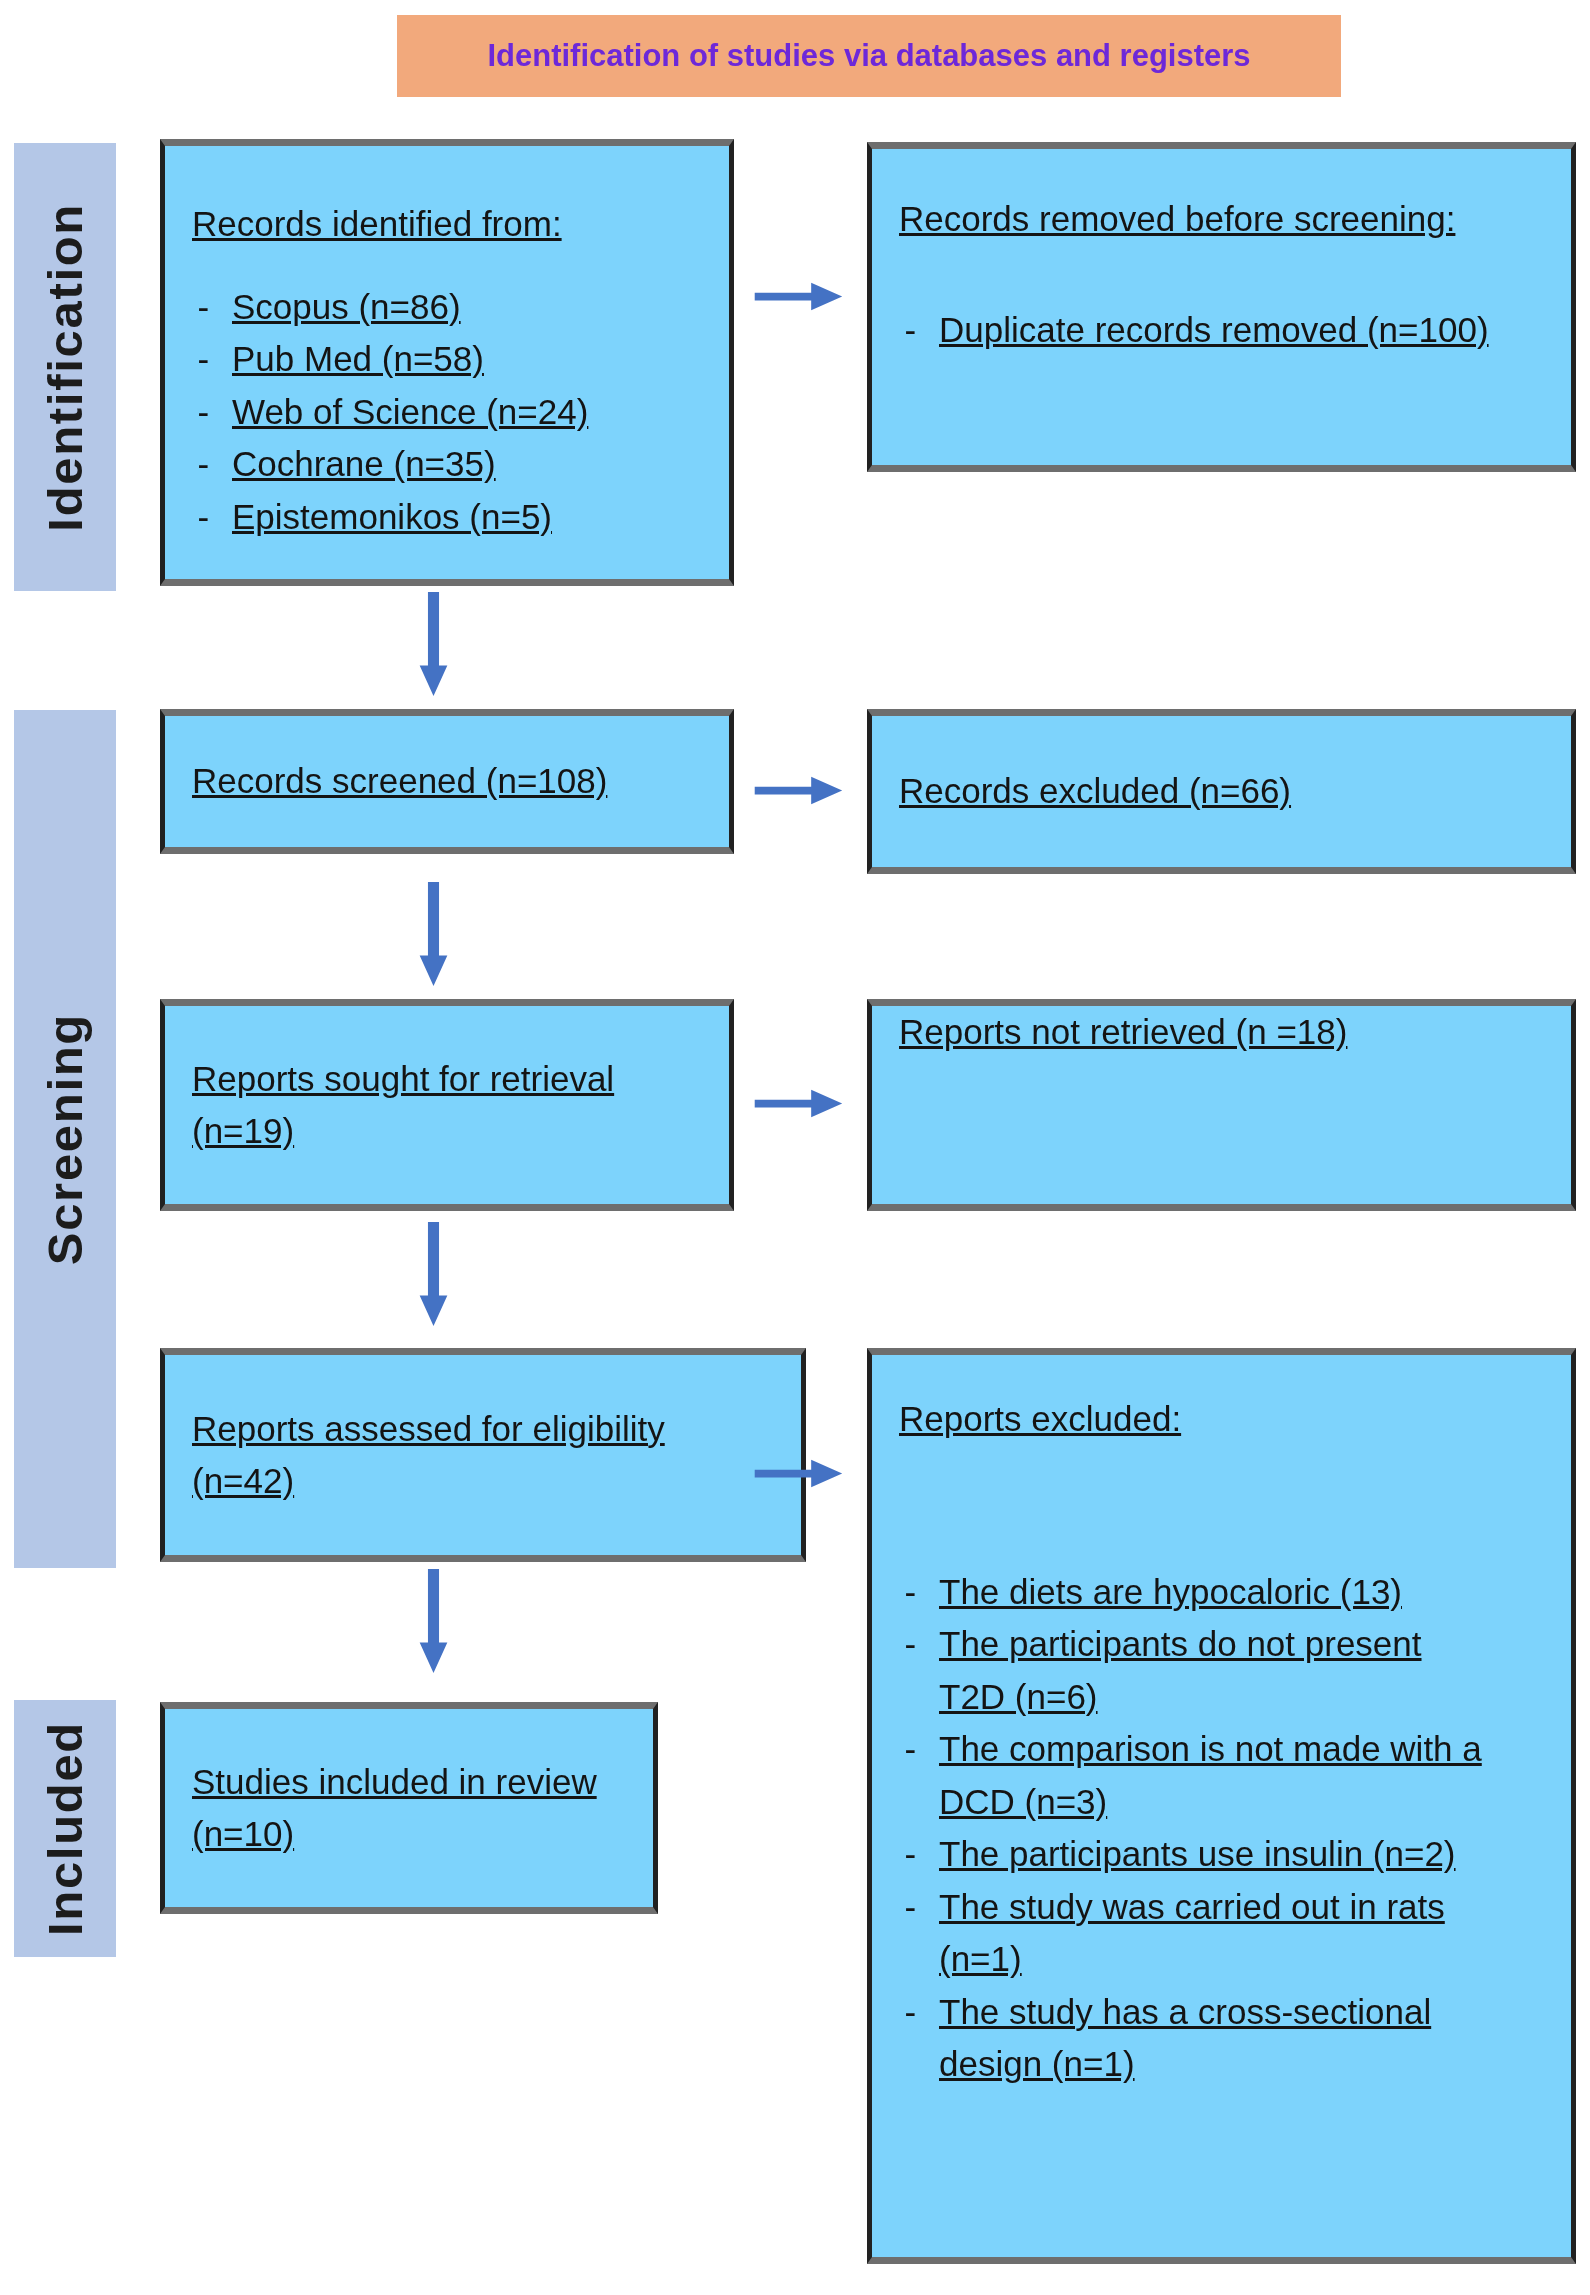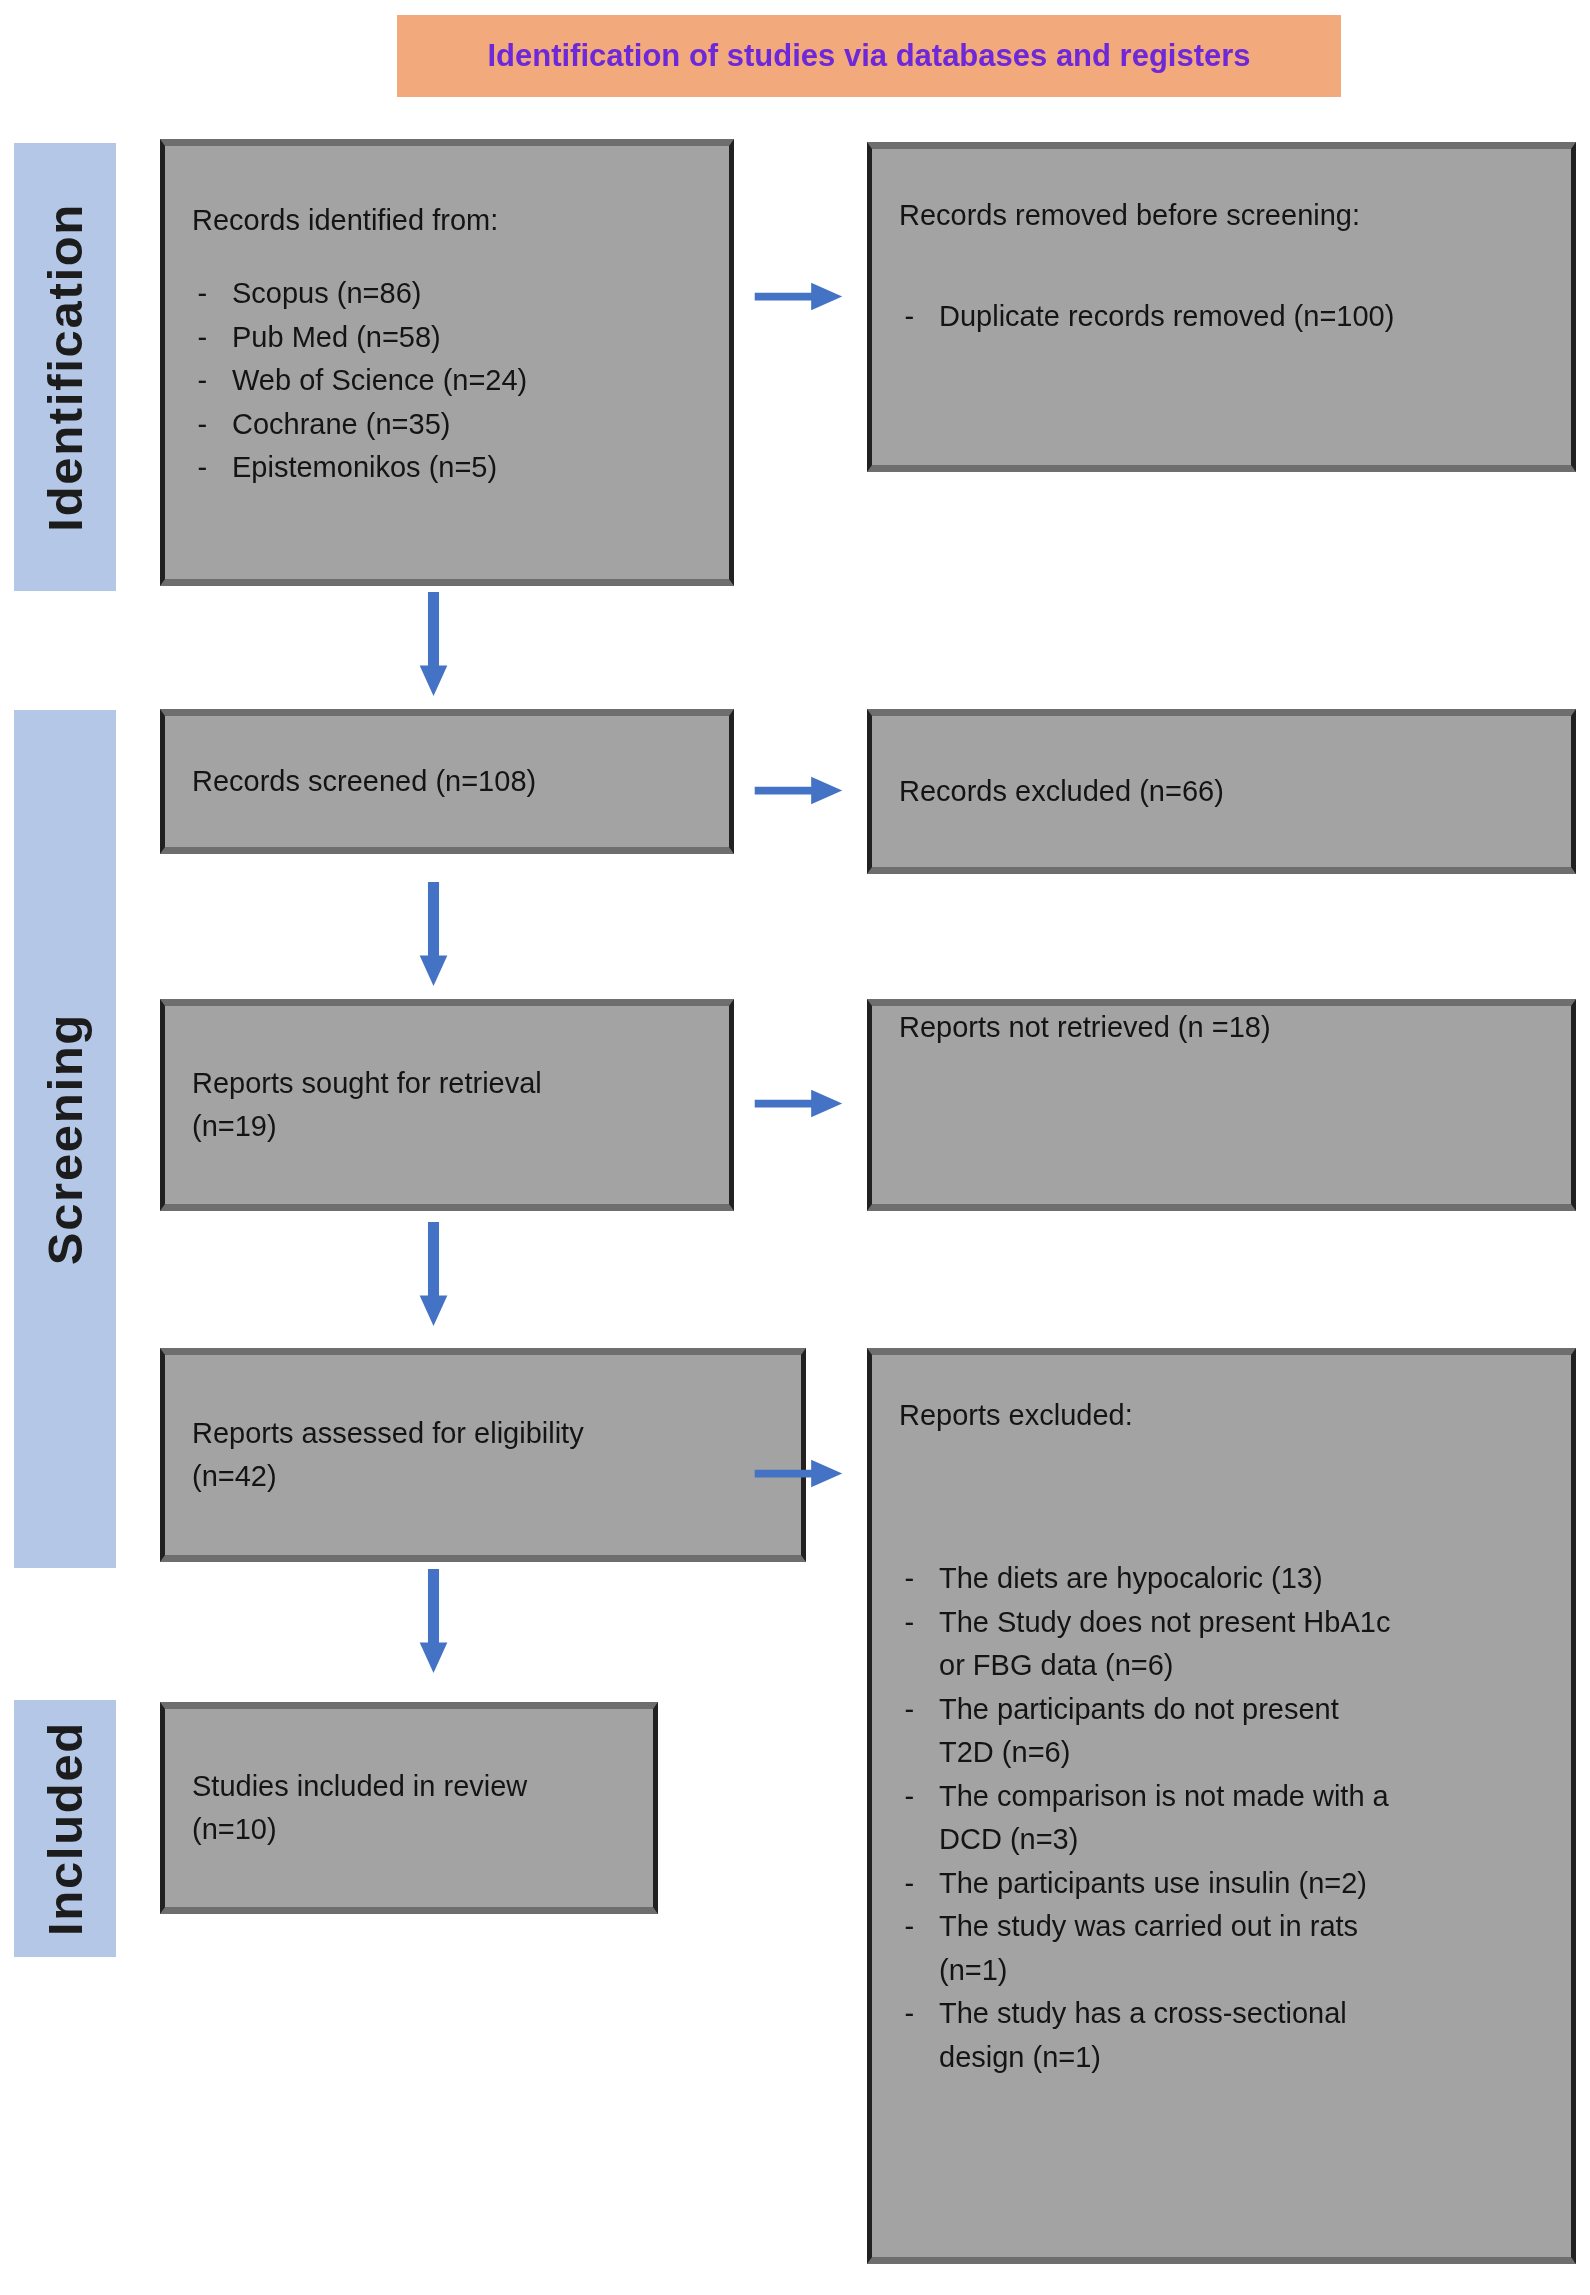--- a/index.html
+++ b/index.html
@@ -39,28 +39,29 @@
     color: #1c1c1c;
     white-space: nowrap;
   }
   #stage-identification { top: 143px;  height: 448px;  }
   #stage-screening      { top: 710px; height: 858px; }
   #stage-included       { top: 1700px; height: 257px;  }
 
   
   .box {
     position: absolute;
-    background: #a3a3a3;
+    background: #7dd3fc;
     box-sizing: border-box;
     border-left:  5.6px solid var(--border-side, #212121);
     border-right: 5.6px solid var(--border-side, #212121);
     border-top:    7.9px solid var(--border-ends, #6e6e6e);
     border-bottom: 7.9px solid var(--border-ends, #6e6e6e);
-    font-size: 29px;
+    font-size: 35px;
     line-height: 1.5;
+    text-decoration: underline;
   }
   .box .heading { line-height: 1.45; white-space: pre-line; }
   .box ul { list-style: none; margin: 0; padding: 0; }
   .box li {
     position: relative;
     padding-left: 40px;
     white-space: pre-line;
     line-height: 1.5;
   }
   .box li::before { content: "-"; position: absolute; left: 5.6px; top: 0; }
@@ -154,22 +155,20 @@
 
   <div class="box center" id="box-assessed">
     <div class="txt">Reports assessed for eligibility
 (n=42)</div>
   </div>
 
   <div class="box" id="box-reports-excluded">
     <div class="heading">Reports excluded:</div>
     <ul>
       <li>The diets are hypocaloric (13)</li>
-      <li>The Study does not present HbA1c
-or FBG data (n=6)</li>
       <li>The participants do not present
 T2D (n=6)</li>
       <li>The comparison is not made with a
 DCD (n=3)</li>
       <li>The participants use insulin (n=2)</li>
       <li>The study was carried out in rats
 (n=1)</li>
       <li>The study has a cross-sectional
 design (n=1)</li>
     </ul>

